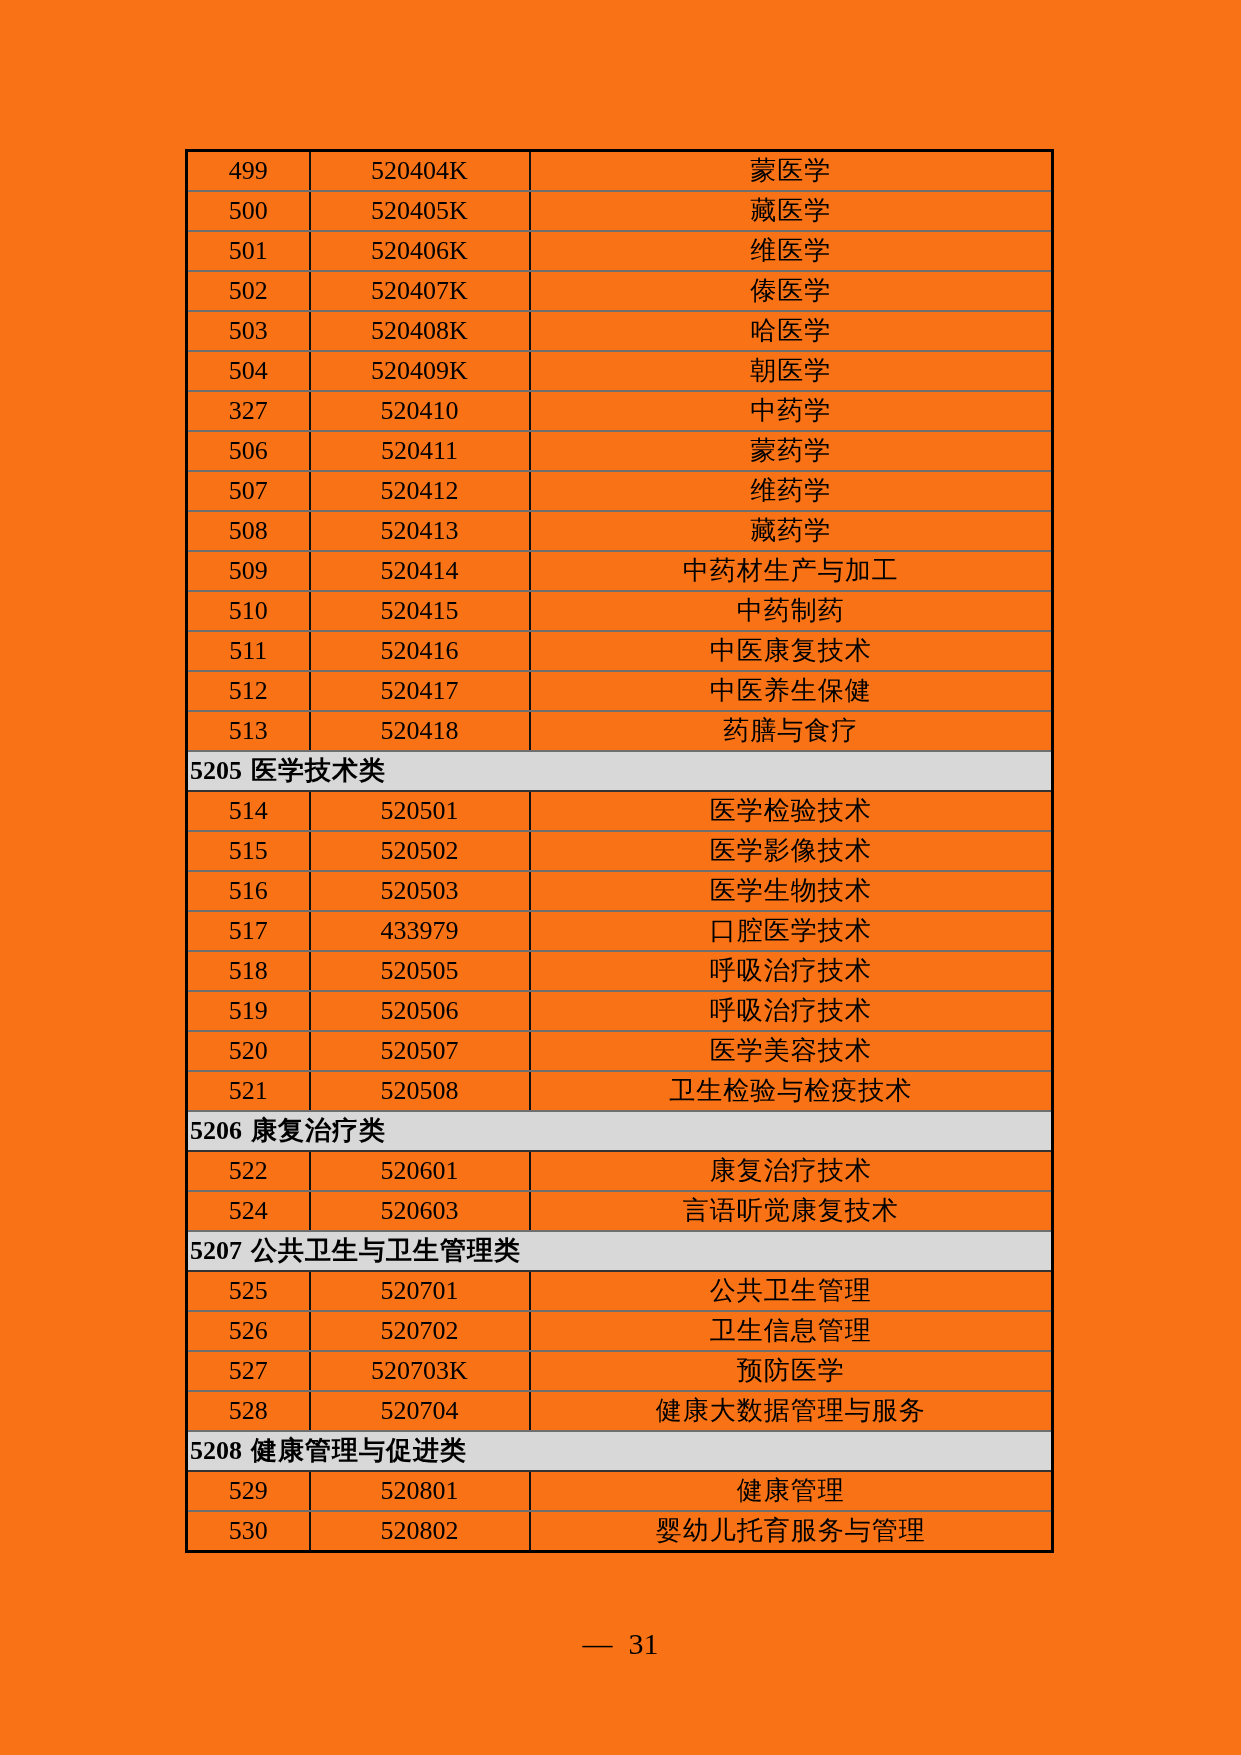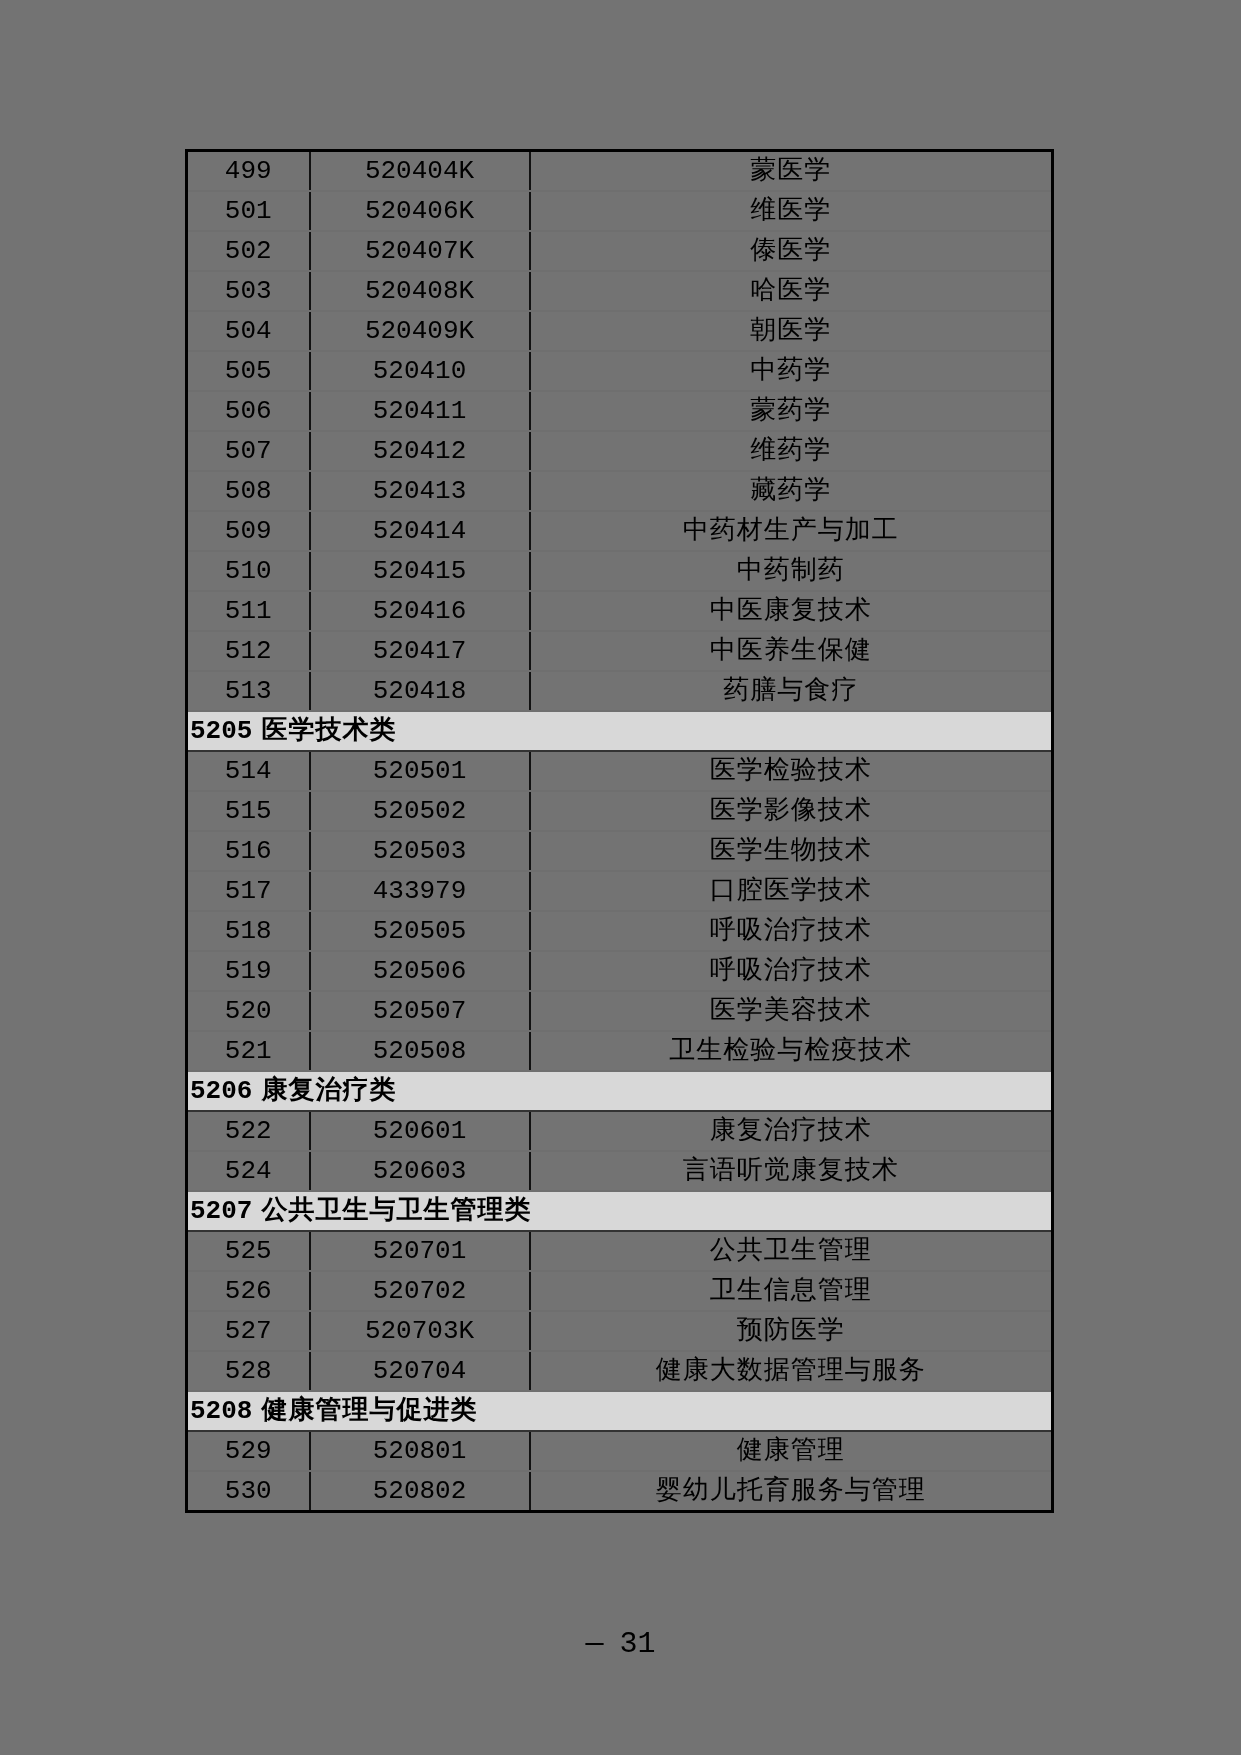--- a/index.html
+++ b/index.html
@@ -4,22 +4,22 @@
 <style>
   html, body {
     margin: 0;
     padding: 0;
     background: #ffffff;
   }
   .page {
     position: relative;
     width: 1241px;
     height: 1755px;
-    background: #737373;
-    font-family: Liberation Mono, monospace;
+    background: #f97316;
+    font-family: Liberation Serif, serif;
     color: #000000;
     overflow: hidden;
   }
   table.catalog {
     position: absolute;
     left: 185px;
     top: 149px;
     width: 866px;
     border-collapse: collapse;
     table-layout: fixed;
@@ -80,41 +80,46 @@
       <col style="width:220px">
       <col style="width:523px">
     </colgroup>
     <tbody id="table-body">
         <tr>
           <td class="c-seq">499</td>
           <td class="c-code">520404K</td>
           <td class="c-name">蒙医学</td>
         </tr>
         <tr>
+          <td class="c-seq">500</td>
+          <td class="c-code">520405K</td>
+          <td class="c-name">藏医学</td>
+        </tr>
+        <tr>
           <td class="c-seq">501</td>
           <td class="c-code">520406K</td>
           <td class="c-name">维医学</td>
         </tr>
         <tr>
           <td class="c-seq">502</td>
           <td class="c-code">520407K</td>
           <td class="c-name">傣医学</td>
         </tr>
         <tr>
           <td class="c-seq">503</td>
           <td class="c-code">520408K</td>
           <td class="c-name">哈医学</td>
         </tr>
         <tr>
           <td class="c-seq">504</td>
           <td class="c-code">520409K</td>
           <td class="c-name">朝医学</td>
         </tr>
         <tr>
-          <td class="c-seq">505</td>
+          <td class="c-seq">327</td>
           <td class="c-code">520410</td>
           <td class="c-name">中药学</td>
         </tr>
         <tr>
           <td class="c-seq">506</td>
           <td class="c-code">520411</td>
           <td class="c-name">蒙药学</td>
         </tr>
         <tr>
           <td class="c-seq">507</td>

